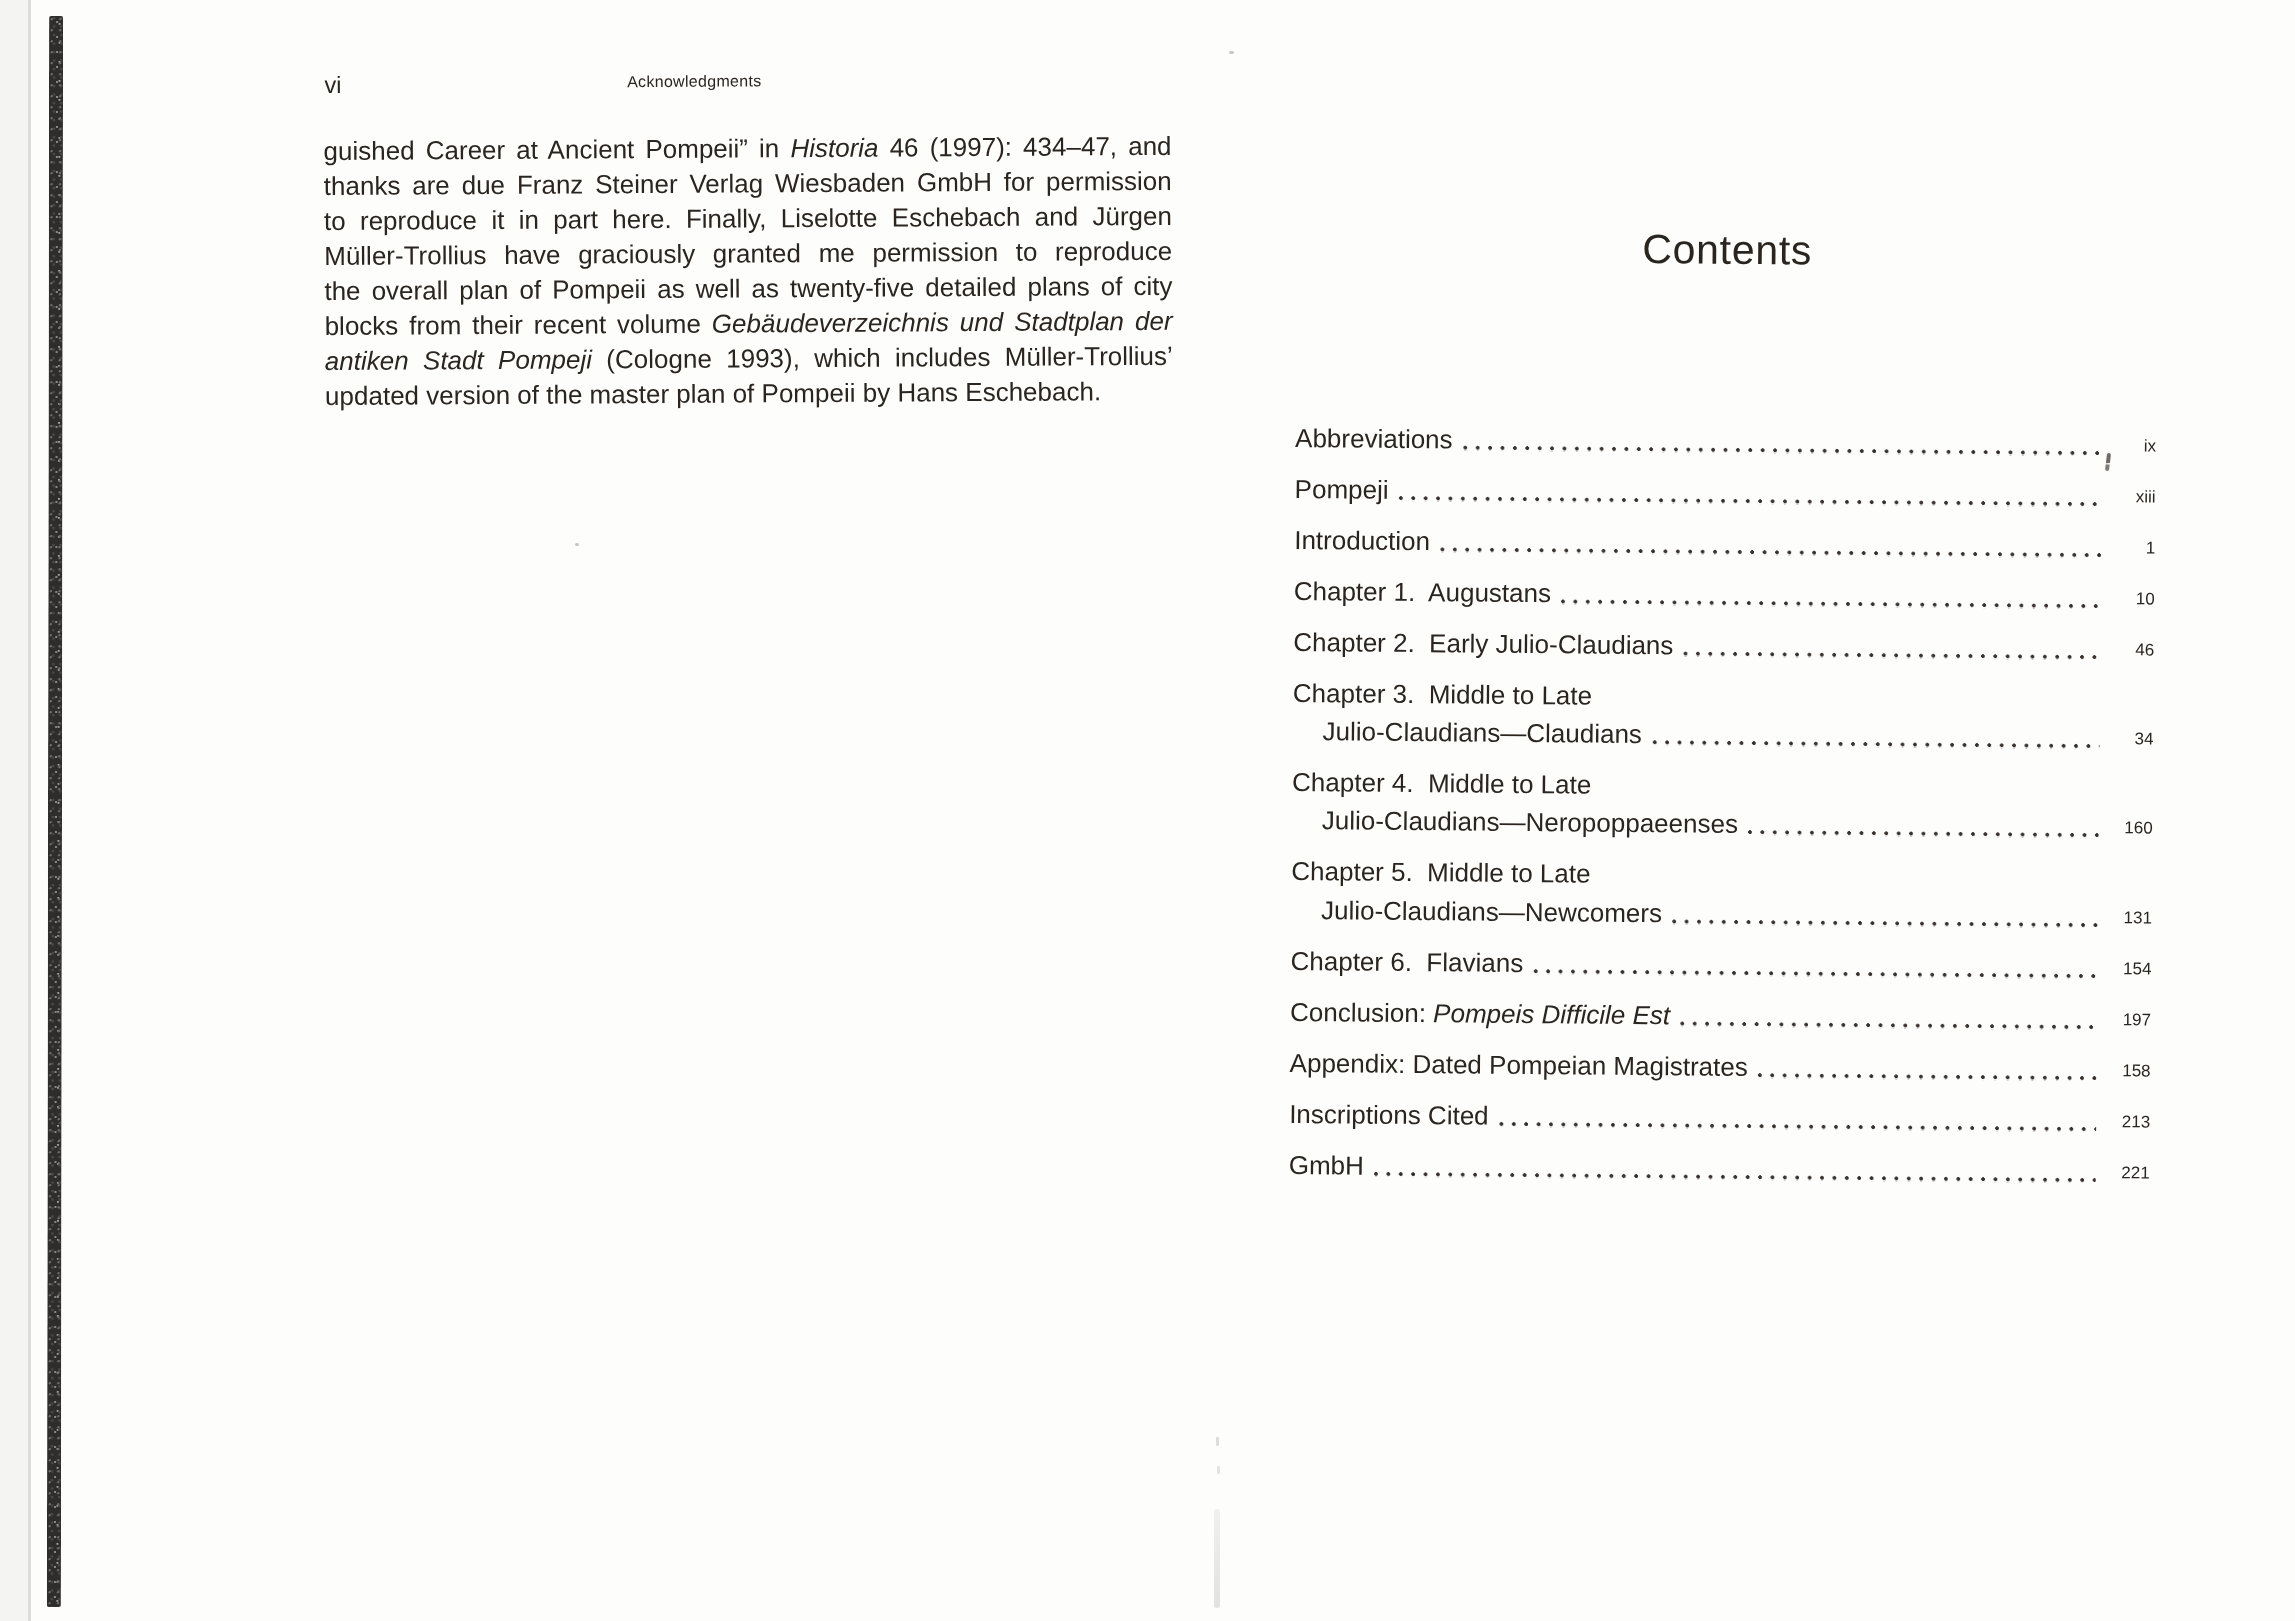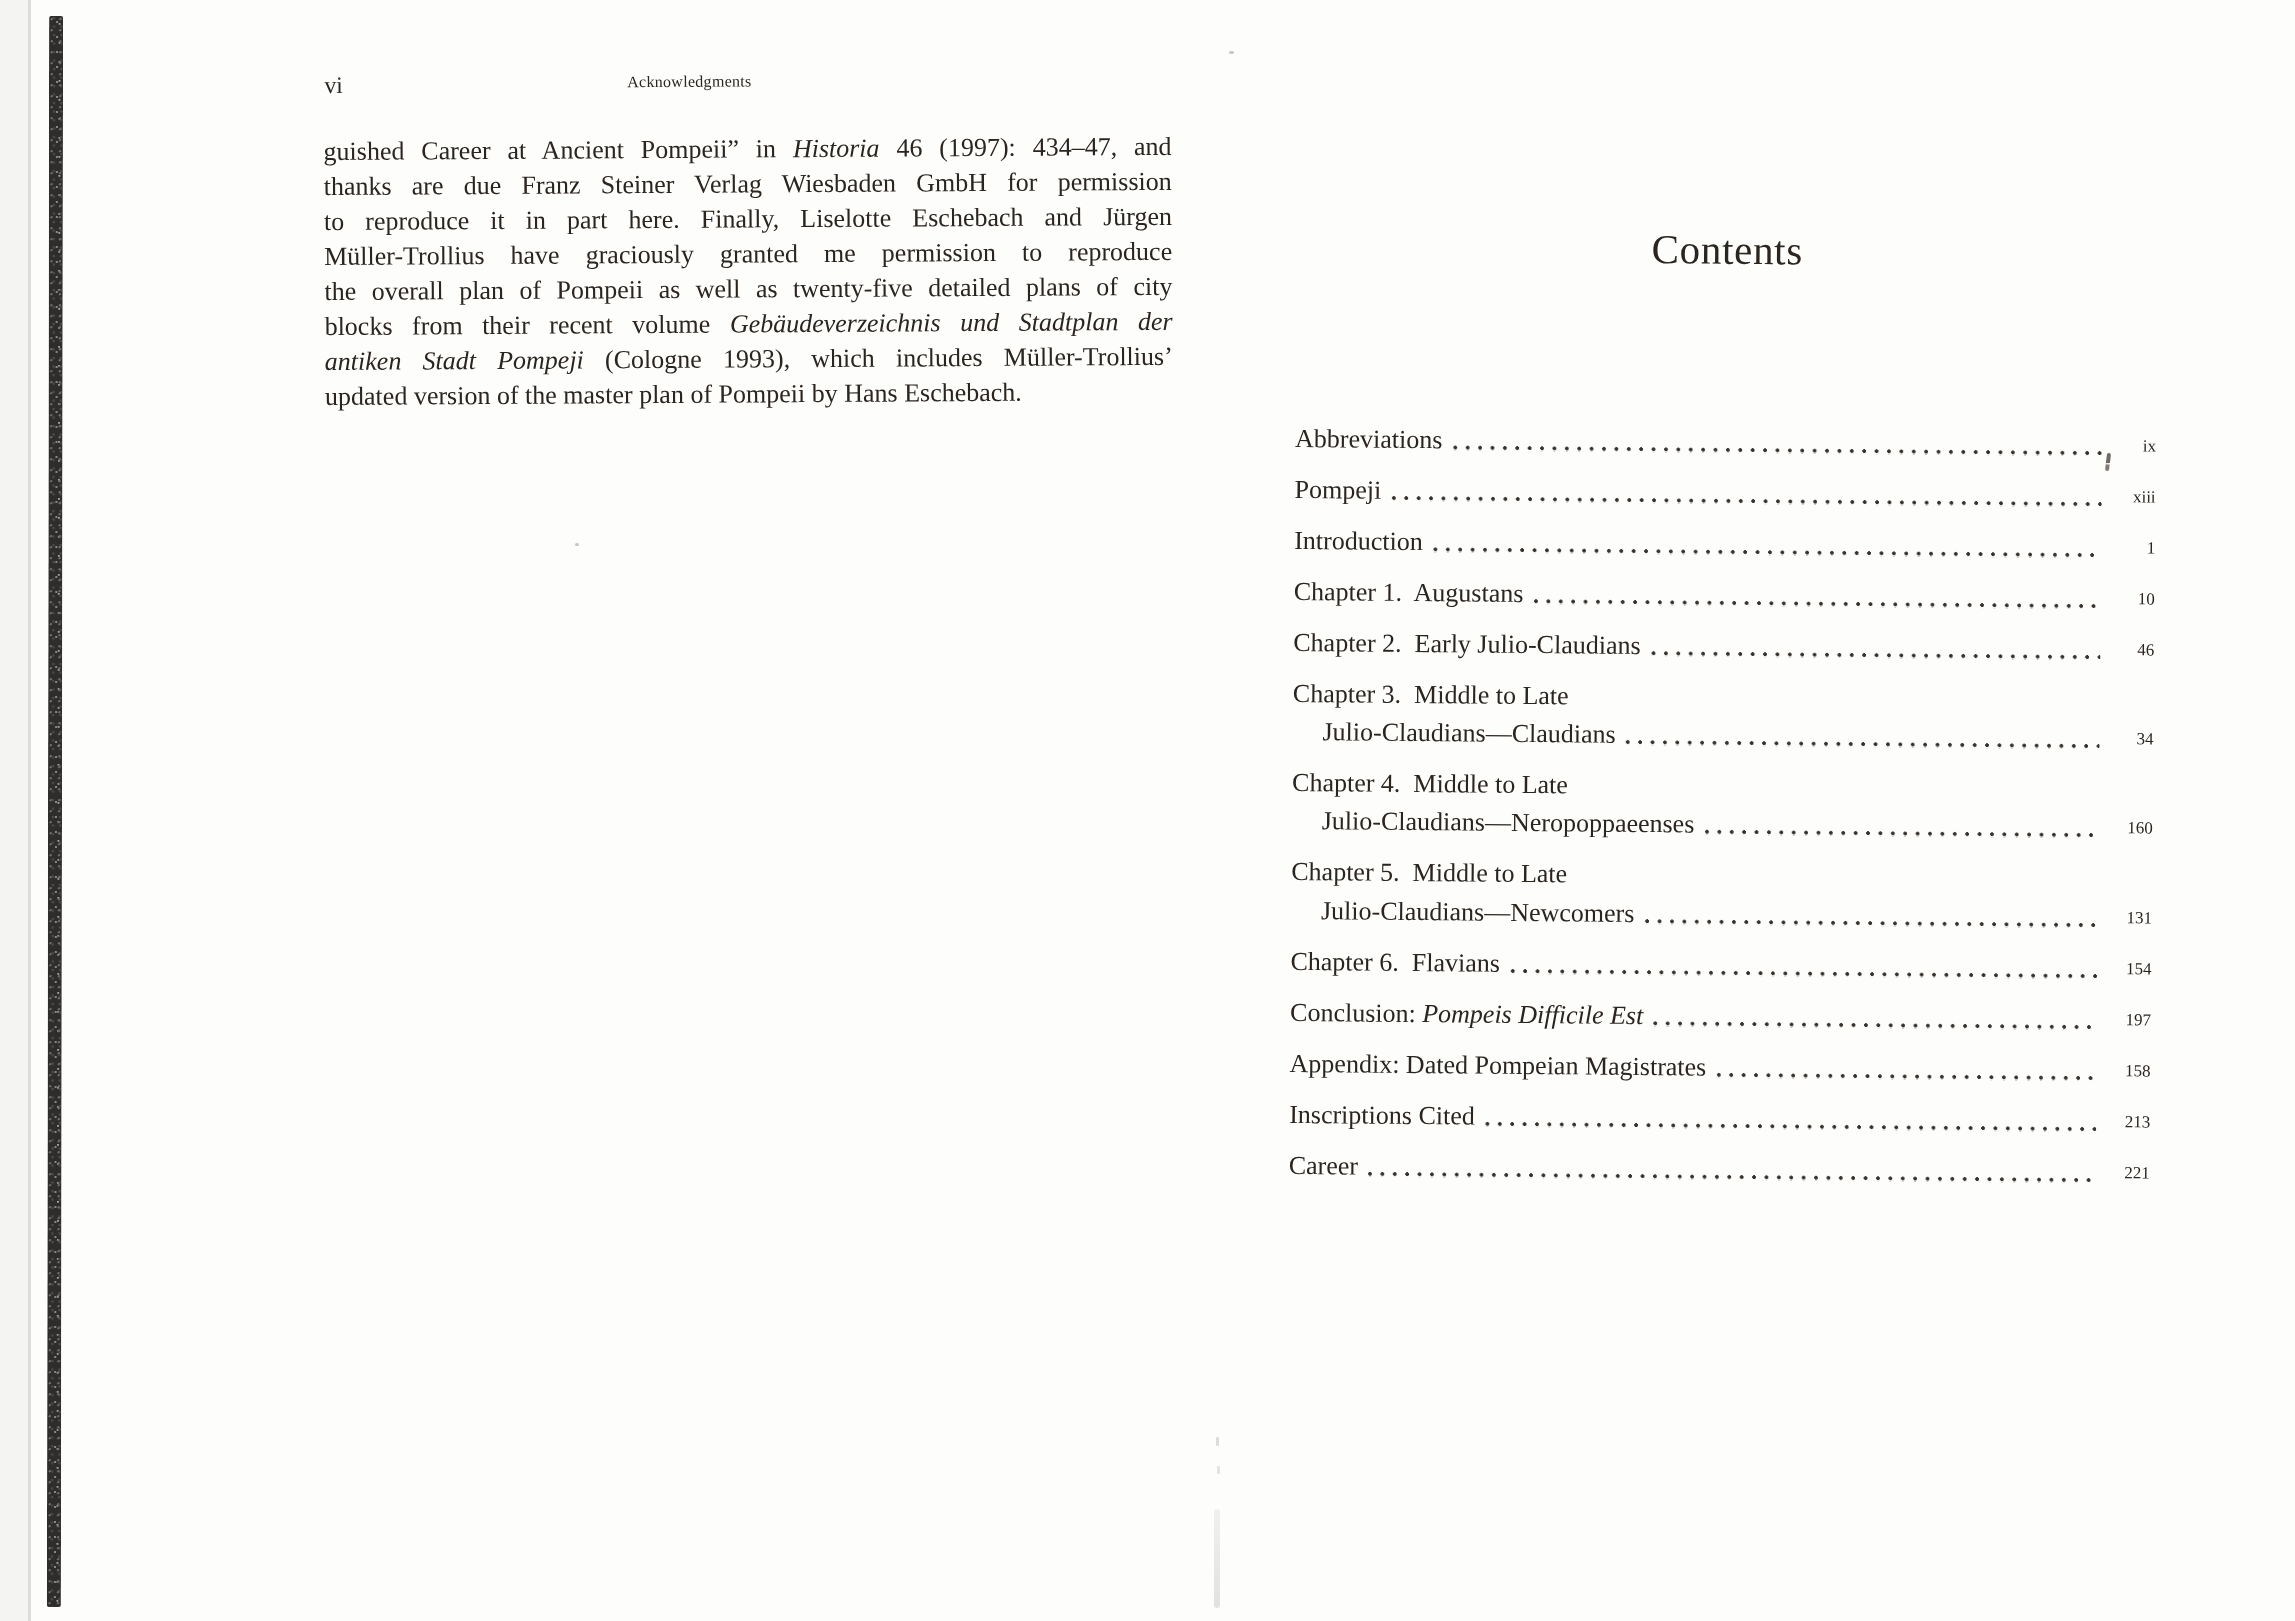--- a/index.html
+++ b/index.html
@@ -8,21 +8,21 @@
     width: 2295px;
     height: 1622px;
     background: #ffffff;
   }
   .scan {
     position: relative;
     width: 2295px;
     height: 1622px;
     background: #fdfdfc;
     overflow: hidden;
-    font-family: Liberation Serif, serif;
+    font-family: Liberation Sans, sans-serif;
     color: #2b2520;
   }
 
   
   .left-band {
     position: absolute; left: 0; top: 0; width: 30px; height: 1622px;
     background: #f4f4f3;
   }
   .margin-line {
     position: absolute; left: 28px; top: 0; width: 2.6px; height: 1622px;
@@ -240,21 +240,21 @@
         </div>
         <div class="toc-entry">
           <div class="toc-row">
             <span class="toc-label">Inscriptions Cited</span>
             <span class="toc-leader"></span>
             <span class="toc-page">213</span>
           </div>
         </div>
         <div class="toc-entry">
           <div class="toc-row">
-            <span class="toc-label">Career</span>
+            <span class="toc-label">GmbH</span>
             <span class="toc-leader"></span>
             <span class="toc-page">221</span>
           </div>
         </div>
       </div>
   </div>
 
 </div>
 
 

